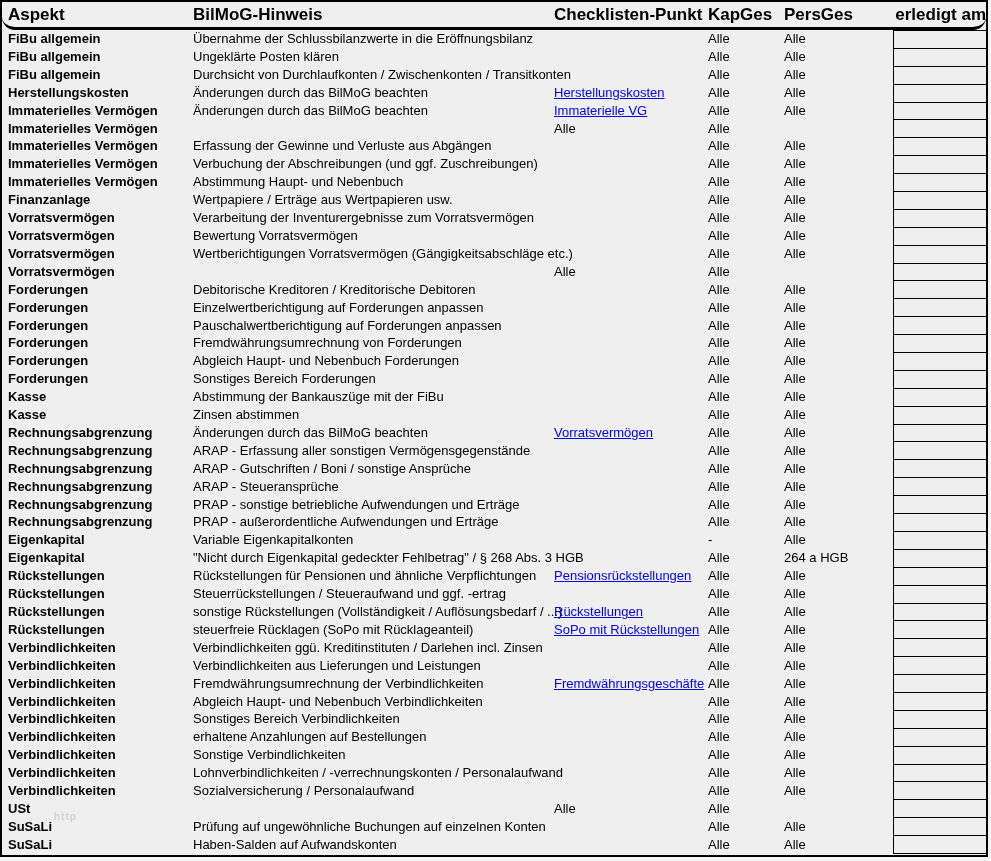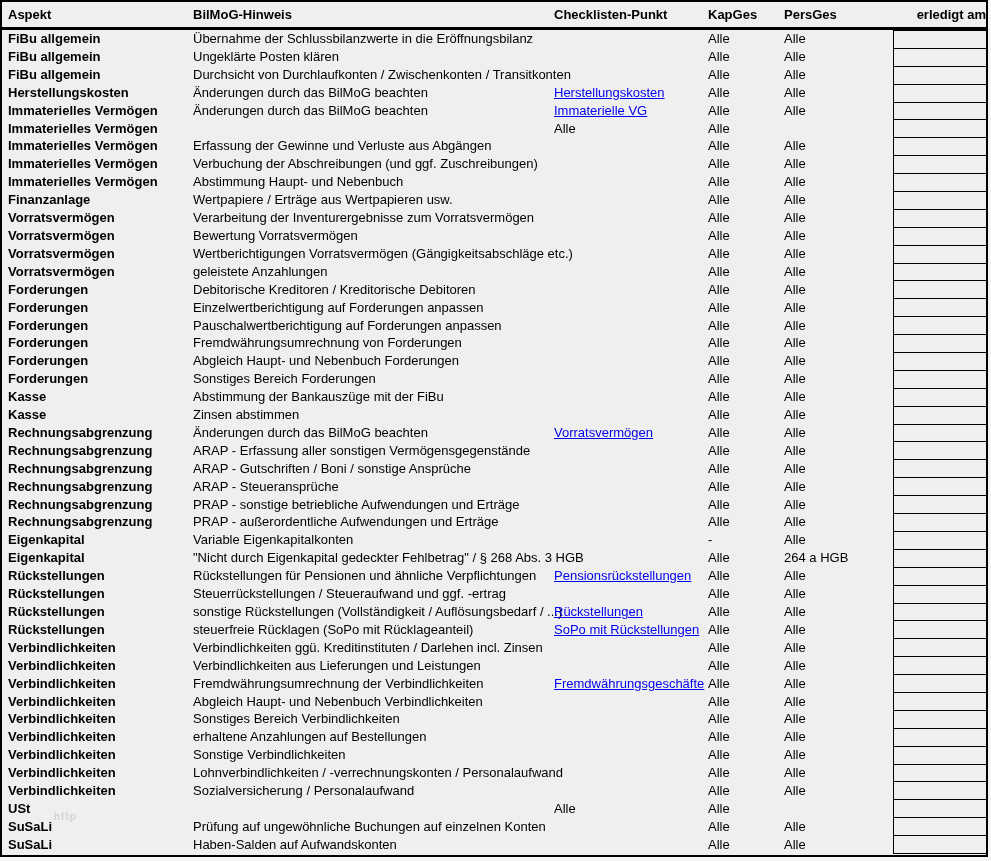--- a/index.html
+++ b/index.html
@@ -18,21 +18,21 @@
     overflow:hidden;
   }
   .grid-row {
     display:grid;
     grid-template-columns:191px 361px 154px 76px 106px 96px;
     white-space:nowrap;
   }
   #header-row {
     height:25px; line-height:25px;
     border-bottom:3px solid #000;
-    font-weight:bold; font-size:13px;
+    font-weight:bold; font-size:17px;border-radius:13px;
   }
   .hcell.first, .c-aspekt { padding-left:6px; }
   .hcell.last { text-align:right; }
   .row {
     height:calc(824px / 46);
     line-height:calc(824px / 46);
     font-size:13px;
     overflow:visible;
   }
   .c-aspekt { font-weight:bold; }
@@ -169,21 +169,20 @@
       <div class="grid-row row">
         <div class="c-aspekt">Vorratsvermögen</div>
         <div class="c-punkt">Wertberichtigungen Vorratsvermögen (Gängigkeitsabschläge etc.)</div>
         <div class="c-hinweis"></div>
         <div class="c-kapges">Alle</div>
         <div class="c-persges">Alle</div>
         <div class="c-erledigt"></div>
       </div>
       <div class="grid-row row">
         <div class="c-aspekt">Vorratsvermögen</div>
-        <div class="c-punkt">geleistete Anzahlungen</div>
         <div class="c-hinweis"></div>
         <div class="c-kapges">Alle</div>
         <div class="c-persges">Alle</div>
         <div class="c-erledigt"></div>
       </div>
       <div class="grid-row row">
         <div class="c-aspekt">Forderungen</div>
         <div class="c-punkt">Debitorische Kreditoren / Kreditorische Debitoren</div>
         <div class="c-hinweis"></div>
         <div class="c-kapges">Alle</div>

